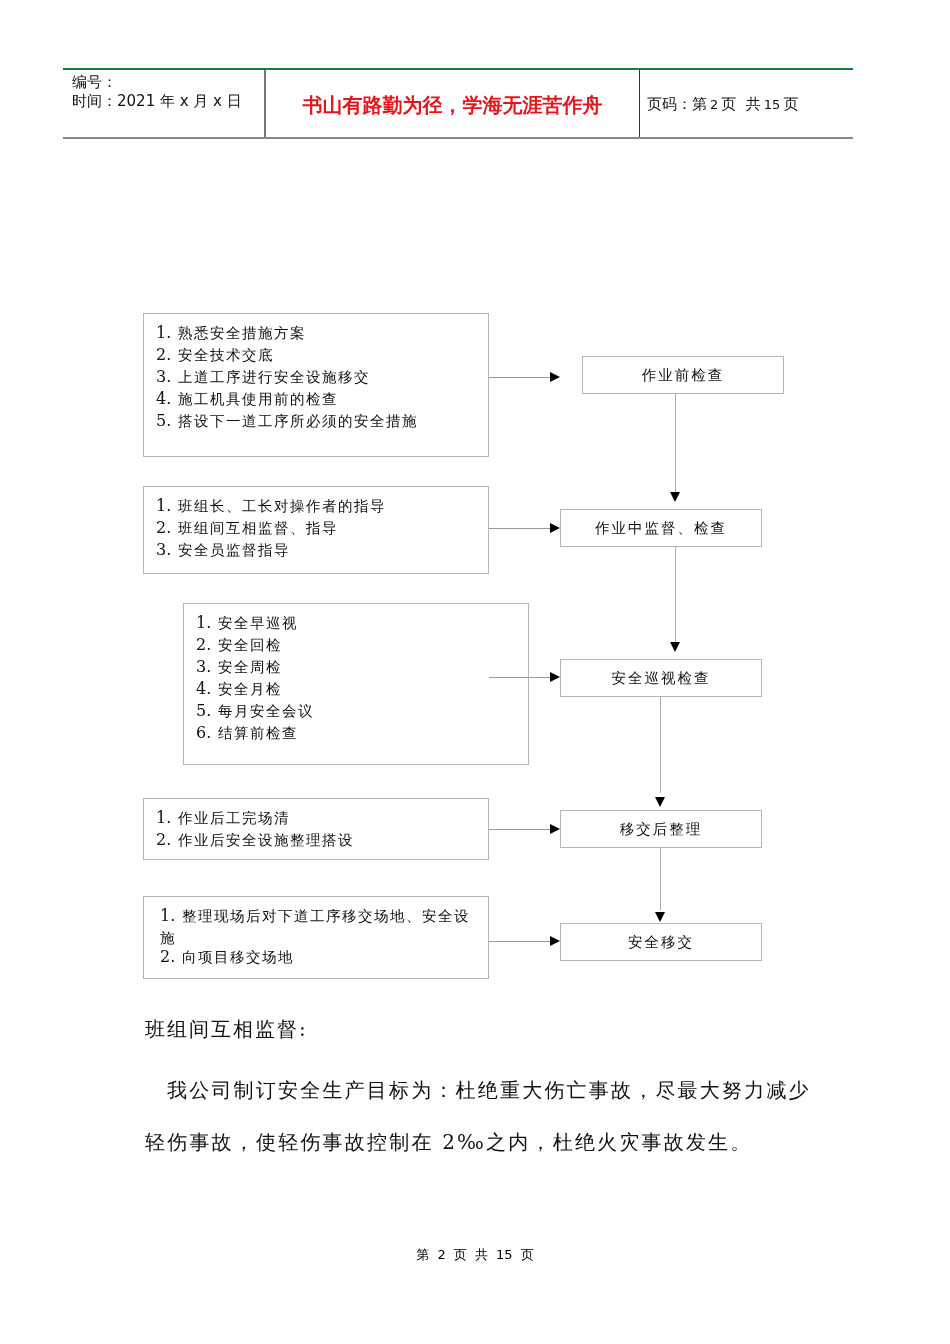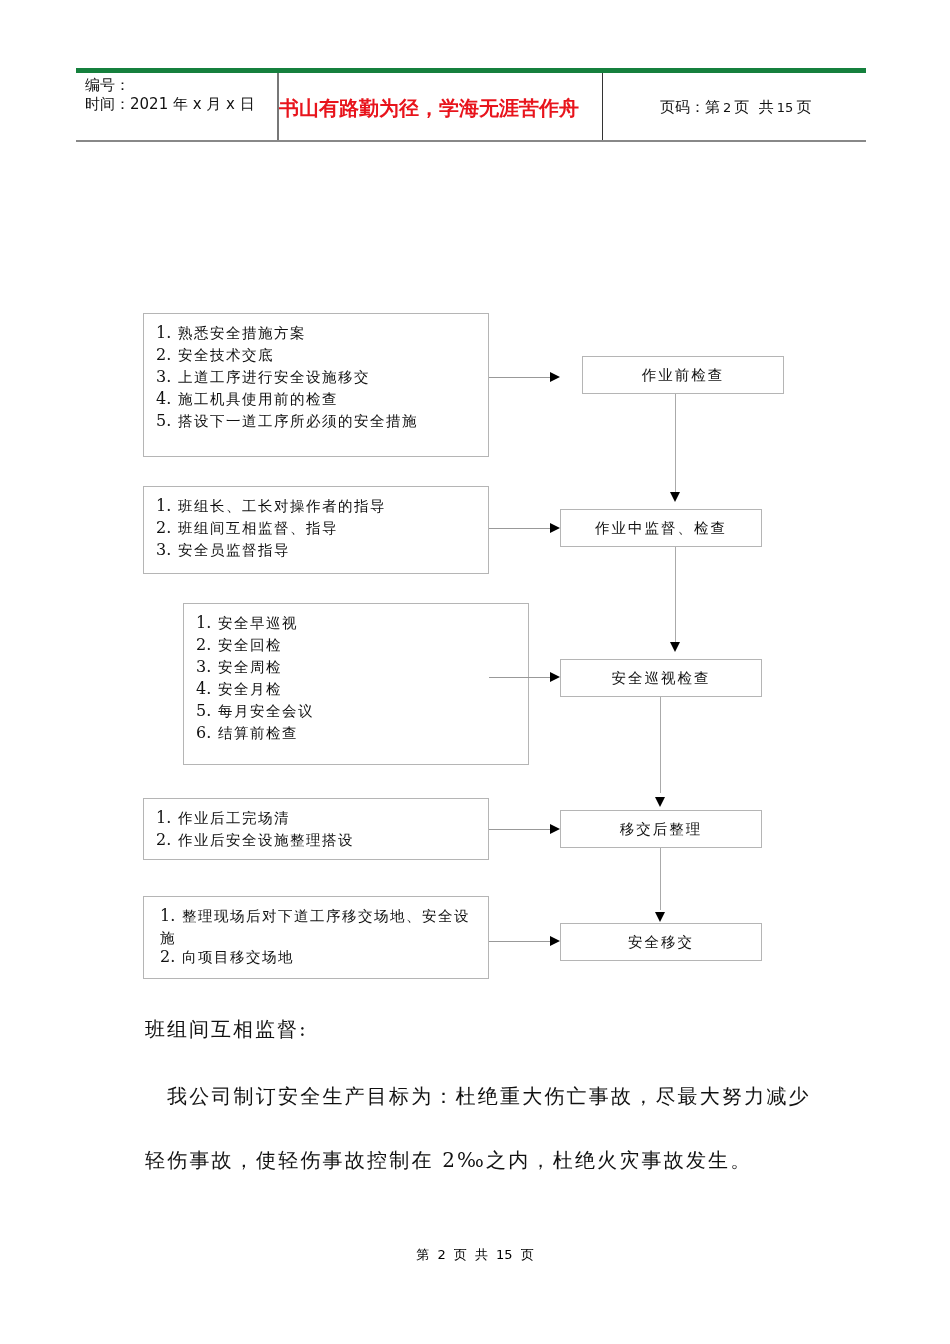--- a/index.html
+++ b/index.html
@@ -1,39 +1,39 @@
 <!DOCTYPE html>
 <html><head>
 <meta charset="utf-8">
 <style>
   html, body { margin: 0; padding: 0; background: #ffffff; }
   body { width: 950px; height: 1344px; position: relative; overflow: hidden; font-family: "DejaVu Serif", "Liberation Serif", serif; color: #111; }
 
   
-  .hdr { position: absolute; left: 76px; top: 68px; width: 790px; height: 67px; border-top: 5px solid #15803d; border-bottom: 2px solid #888; }
+  .hdr { position: absolute; left: 63px; top: 68px; width: 790px; height: 67px; border-top: 2px solid #15803d; border-bottom: 2px solid #888; }
   .hdr .cell { position: absolute; top: 0; height: 67px; }
   .hdr .c1 { left: 0; width: 201px; font-family: "DejaVu Sans", "Liberation Sans", sans-serif; font-size: 15px; line-height: 19px; padding: 3px 0 0 9px; box-sizing: border-box; }
-  .hdr .c2 { left: 201px; width: 326px; border-left: 2px solid #777; border-right: 1px solid #333; display: flex; align-items: center; justify-content: flex-start; color: #e8141c; font-family: "DejaVu Sans", "Liberation Sans", sans-serif; font-weight: bold; font-size: 20px; padding-top: 4px; box-sizing: border-box; }
+  .hdr .c2 { left: 201px; width: 376px; border-left: 2px solid #777; border-right: 1px solid #333; display: flex; align-items: center; justify-content: center; color: #e8141c; font-family: "DejaVu Sans", "Liberation Sans", sans-serif; font-weight: bold; font-size: 20px; padding-top: 4px; box-sizing: border-box; }
   .hdr .c3 { left: 575px; width: 215px; display: flex; align-items: center; padding-left: 9px; padding-top: 2px; box-sizing: border-box; font-family: "DejaVu Sans", "Liberation Sans", sans-serif; font-size: 15px; }
   .hdr .c3 .small { font-size: 13px; }
 
   
   .lbox { position: absolute; left: 143px; width: 346px; border: 1px solid #b5b5b5; box-sizing: border-box; padding: 8px 0 0 12px; font-size: 14.5px; line-height: 22px; letter-spacing: 1.5px; }
   .lbox .item { white-space: nowrap; }
   .lbox .num { display: inline-block; width: 22px; letter-spacing: 0; font-size: 16px; }
   .lbox.wrap .item { white-space: normal; }
   .rbox { position: absolute; left: 560px; width: 202px; height: 38px; border: 1px solid #b5b5b5; box-sizing: border-box; display: flex; align-items: center; justify-content: center; font-size: 14.5px; letter-spacing: 2px; }
 
   .hline { position: absolute; height: 1px; background: #999; }
   .vline { position: absolute; width: 1px; background: #aaa; }
   .arrow-r { position: absolute; width: 0; height: 0; border-top: 5px solid transparent; border-bottom: 5px solid transparent; border-left: 10px solid #000; }
   .arrow-d { position: absolute; width: 0; height: 0; border-left: 5px solid transparent; border-right: 5px solid transparent; border-top: 10px solid #000; }
 
   .heading { position: absolute; left: 145px; top: 1016px; font-size: 20px; letter-spacing: 2px; }
-  .para { position: absolute; left: 145px; top: 1064px; width: 680px; font-size: 20px; line-height: 64px; letter-spacing: 2.2px; }
+  .para { position: absolute; left: 145px; top: 1064px; width: 680px; font-size: 20px; line-height: 52px; letter-spacing: 2.2px; }
   .para .indent { display: inline-block; width: 22px; }
 
   .footer { position: absolute; left: 0; width: 950px; top: 1246px; text-align: center; font-size: 13px; font-family: "DejaVu Sans", "Liberation Sans", sans-serif; color: #000000; word-spacing: 4px; }
 </style>
 </head>
 <body>
 
 <div class="hdr">
   <div class="cell c1">
     <div>编号：</div>

